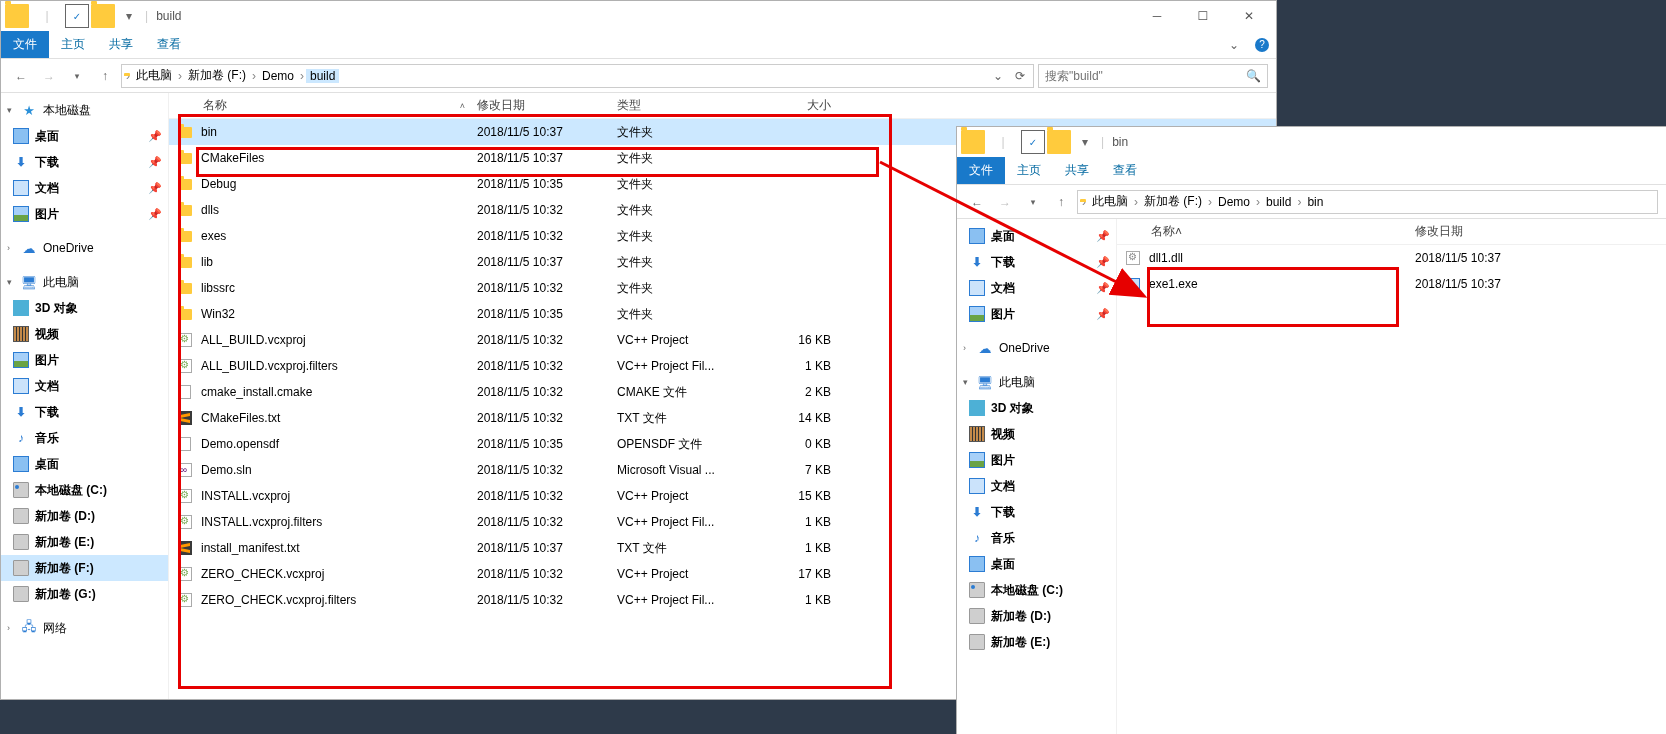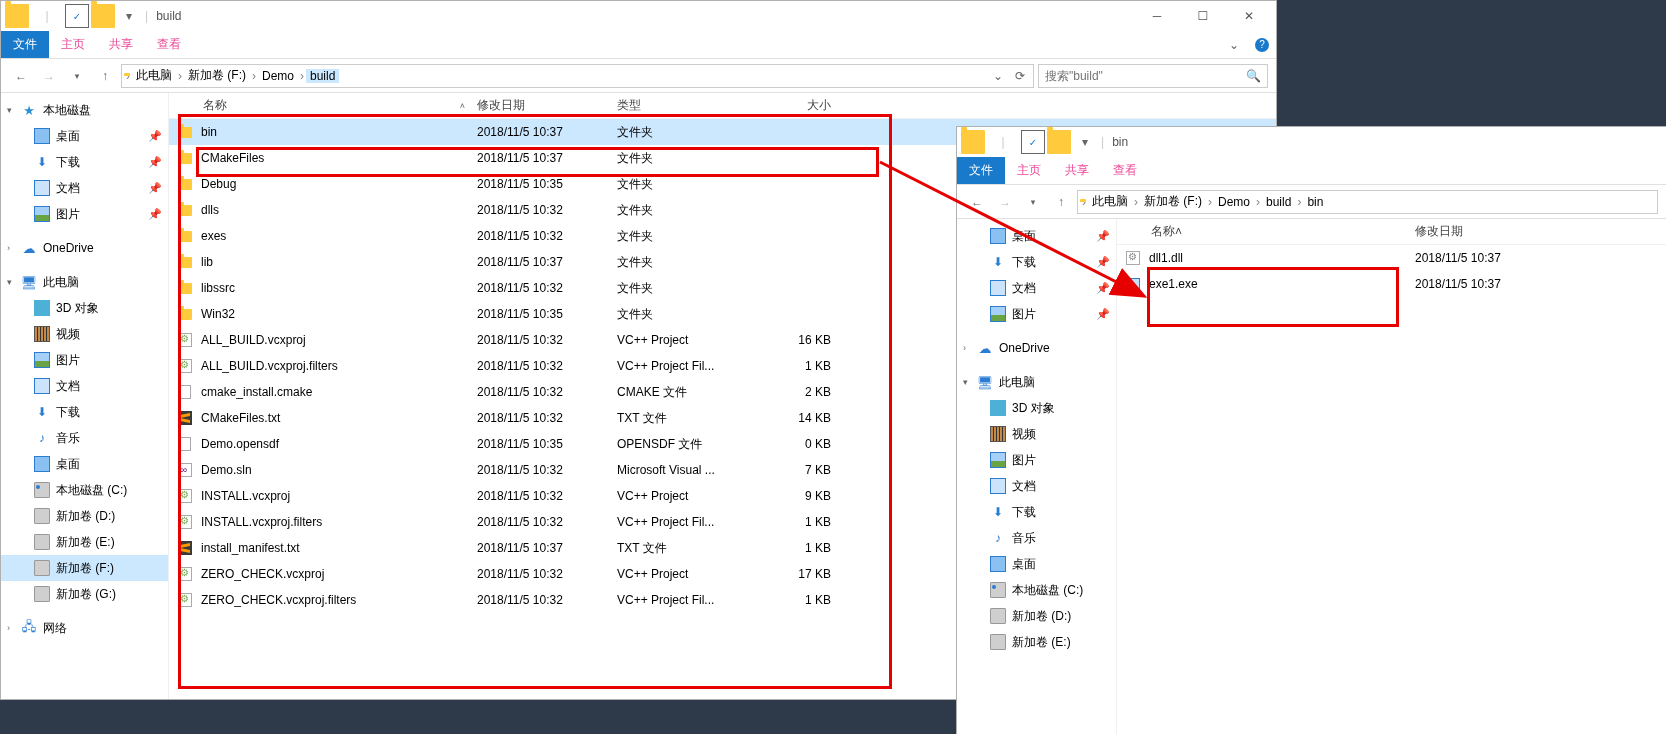--- a/index.html
+++ b/index.html
@@ -11,42 +11,42 @@
 
 .titlebar { height: 30px; display: flex; align-items: center; padding: 0 4px; background: #fff; }
 .titlebar .qat { display: flex; align-items: center; gap: 2px; }
 .titlebar .qat span { width: 24px; height: 24px; display: flex; align-items: center; justify-content: center; }
 .titlebar .sep { color: #ccc; margin: 0 4px; }
 .titlebar .title { color: #555; margin-left: 4px; }
 .titlebar .winbtns { margin-left: auto; display: flex; }
 .titlebar .winbtns div { width: 46px; height: 28px; display: flex; align-items: center; justify-content: center; color: #555; }
 
 .ribbon { height: 28px; display: flex; align-items: stretch; border-bottom: 1px solid #e0e0e0; background: #fff; }
-.ribbon .tab { padding: 4px 12px; display: flex; align-items: center; color: #ec4899; }
+.ribbon .tab { padding: 4px 12px; display: flex; align-items: center; color: #0369a1; }
 .ribbon .tab.file { background: #1979ca; color: #fff; }
 .ribbon .spacer { flex: 1; }
 .ribbon .help { width: 28px; display: flex; align-items: center; justify-content: center; }
 .ribbon .expand { width: 28px; display: flex; align-items: center; justify-content: center; color: #666; }
 
 .navrow { height: 34px; display: flex; align-items: center; gap: 4px; padding: 0 8px; background: #fff; border-bottom: 1px solid #e0e0e0; }
 .navbtn { width: 24px; height: 24px; display: flex; align-items: center; justify-content: center; color: #666; }
 .addr { flex: 1; display: flex; align-items: center; border: 1px solid #ccc; height: 24px; padding: 0 2px; }
 .addr .seg { padding: 0 4px; white-space: nowrap; }
 .addr .chev { color: #888; padding: 0 2px; }
 .addr .last { background: #cce8ff; padding: 0 4px; }
 .addr .addrspacer { flex: 1; }
 .addr .addrctrl { width: 22px; display: flex; align-items: center; justify-content: center; color: #666; }
 .searchbox { width: 230px; border: 1px solid #ccc; height: 24px; display: flex; align-items: center; padding: 0 6px; color: #888; }
 .searchbox input { border: none; outline: none; flex: 1; }
 .searchbox .sicon { color: #666; }
 
 .body { flex: 1; display: flex; overflow: hidden; }
 .nav { width: 168px; background: #fff; padding-top: 4px; overflow: hidden; border-right: 1px solid #f0f0f0; }
 .nav2 { width: 160px; }
-.navitem { display: flex; align-items: center; height: 26px; padding-left: 33px; position: relative; }
+.navitem { display: flex; align-items: center; height: 26px; padding-left: 12px; position: relative; font-weight: bold; }
 .navitem.hdr { padding-left: 20px; font-weight: normal; }
 .navitem.sel { background: #cce8ff; }
 .navitem .pin { position: absolute; right: 6px; color: #666; font-size: 11px; }
 .navitem .exp { position: absolute; left: 6px; color: #666; font-size: 9px; }
 .navitem .ico { width: 16px; height: 16px; margin-right: 6px; display: inline-flex; align-items: center; justify-content: center; }
 .navgap { height: 8px; }
 
 .content { flex: 1; display: flex; flex-direction: column; position: relative; }
 .cols { display: flex; height: 26px; align-items: center; border-bottom: 1px solid #f0f0f0; color: #444; }
 .cols > div, .frow > div { padding-left: 8px; }
@@ -438,21 +438,21 @@
           </div>
           <div class="frow">
             <div class="c-name">
               <span class="ico">
                 <span class="i-proj"></span>
               </span>
               <span>INSTALL.vcxproj</span>
             </div>
             <div class="c-date">2018/11/5 10:32</div>
             <div class="c-type">VC++ Project</div>
-            <div class="c-size">9 KB</div>
+            <div class="c-size">15 KB</div>
           </div>
           <div class="frow">
             <div class="c-name">
               <span class="ico">
                 <span class="i-proj"></span>
               </span>
               <span>INSTALL.vcxproj.filters</span>
             </div>
             <div class="c-date">2018/11/5 10:32</div>
             <div class="c-type">VC++ Project Fil...</div>

